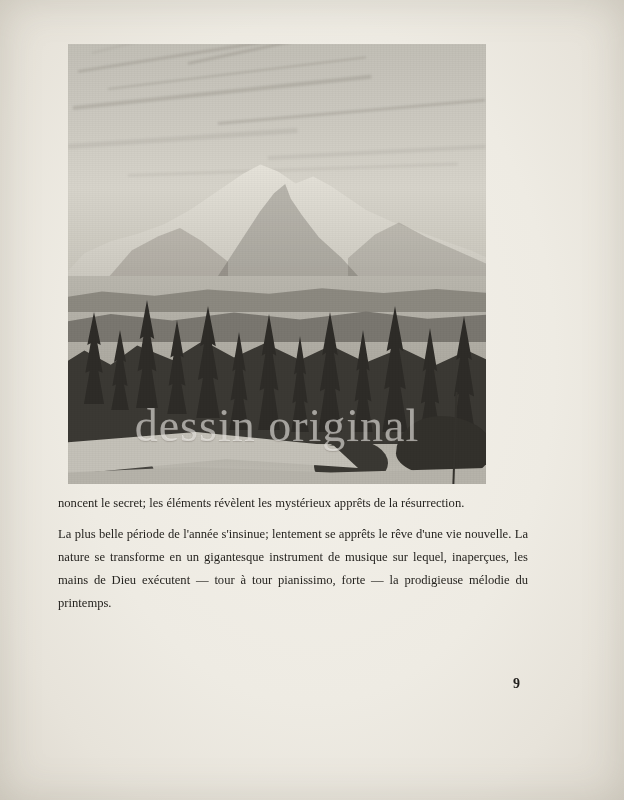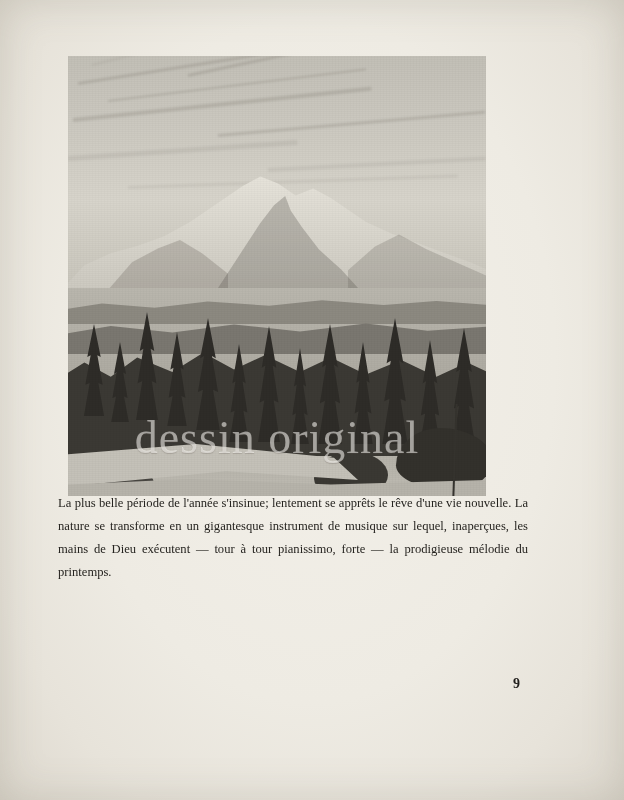--- a/index.html
+++ b/index.html
@@ -27,21 +27,21 @@
     position: absolute;
     inset: 0;
     pointer-events: none;
     box-shadow: inset 0 0 42px rgba(120,112,96,0.22);
   }
 
   
   .plate {
     position: absolute;
     left: 68px;
-    top: 56px;
+    top: 44px;
     width: 418px;
     height: 440px;
     overflow: hidden;
     background: #c9c6bd;
   }
   .plate .sky {
     position: absolute;
     left: 0; top: 0; right: 0;
     height: 232px;
     background: linear-gradient(#c2bfb6 0%, #cdcac1 35%, #d7d4cb 62%, #c8c5bb 100%);
@@ -186,18 +186,19 @@
                 clip-path: polygon(0% 30%, 30% 10%, 62% 28%, 100% 12%, 100% 100%, 0% 100%);"></div>
 
     <div style="position:absolute; left:386px; top:348px; width:2px; height:92px; background:#35332e; transform:rotate(2deg);"></div>
 
     <div class="grain"></div>
 
     <div class="watermark">dessin original</div>
   </div>
 
   <div class="body-text">
+    <p>noncent le secret; les éléments révèlent les mystérieux apprêts de la résurrection.</p>
     <p>La plus belle période de l'année s'insinue; lentement se apprêts le rêve d'une vie nouvelle. La nature se transforme en un gigantesque instrument de musique sur lequel, inaperçues, les mains de Dieu exécutent — tour à tour pianissimo, forte — la prodigieuse mélodie du printemps.</p>
   </div>
 
   <div class="folio">9</div>
 
 </div>
 
 </body></html>

